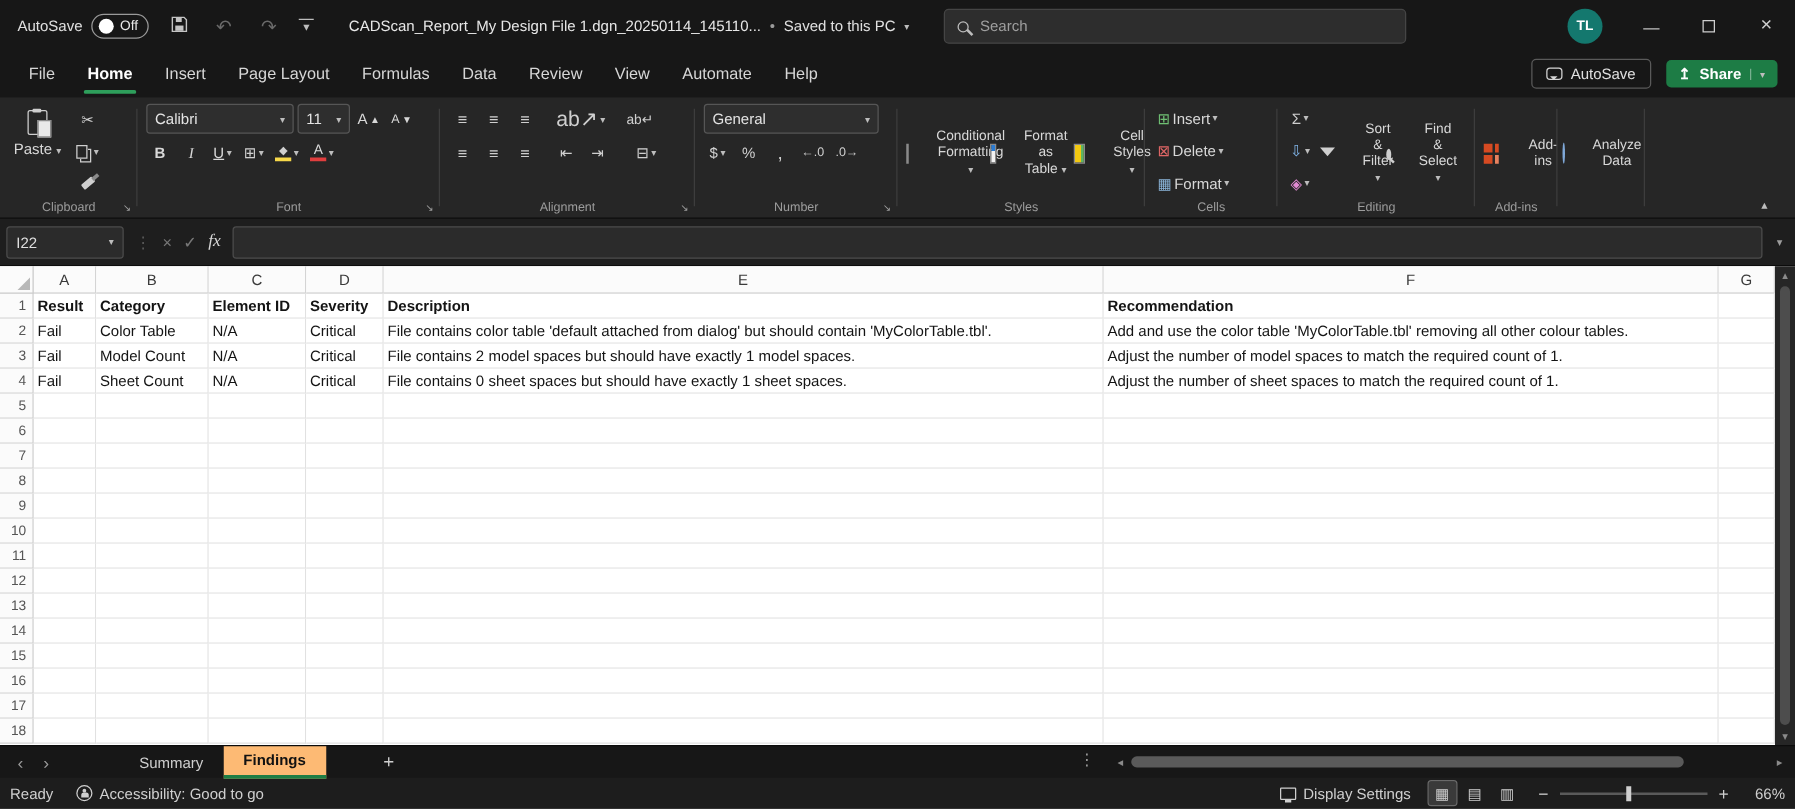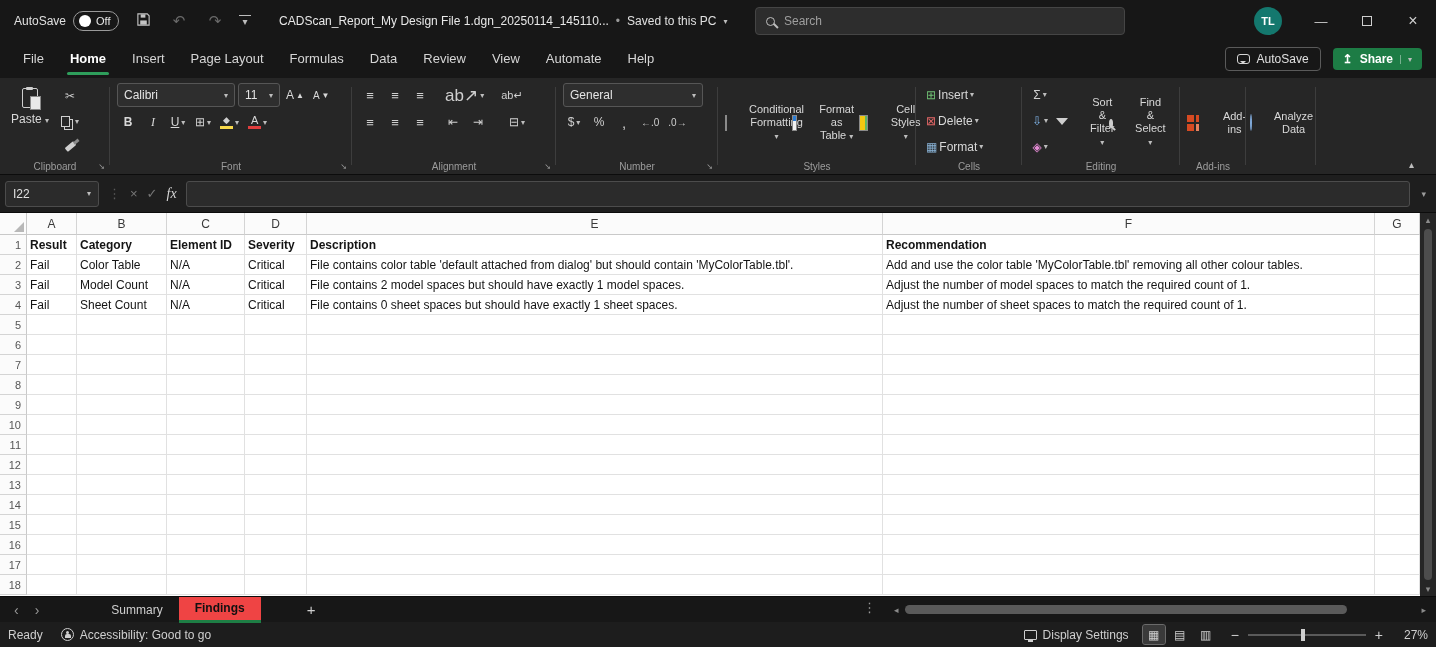--- a/index.html
+++ b/index.html
@@ -103,21 +103,21 @@
   .v-scroll { width:16px; flex:0 0 16px; background:#262626; position:relative; }
   .v-scroll .arrow { position:absolute; left:0; width:16px; text-align:center; color:#8a8a8a; font-size:9px; cursor:pointer; }
   .v-thumb { position:absolute; left:4px; width:8px; top:16px; bottom:16px; background:#4d4d4d; border-radius:4px; cursor:grab; }
 
   
   .sheet-bar { height:26px; background:#171717; display:flex; align-items:center; position:relative; border-top:1px solid #0c0c0c; flex:0 0 26px; font-size:12px; }
   .nav-arrows { display:flex; gap:16px; padding:0 14px; color:#9a9a9a; font-size:14px; }
   .nav-arrows span { cursor:pointer; }
   .sheet-tabs { display:flex; height:26px; margin-left:42px; }
   .sheet-tab { padding:0 16px; height:26px; display:flex; align-items:center; color:#cfcfcf; cursor:pointer; }
-  .sheet-tab.active { background:#ef4444; color:#111; font-weight:bold; border-bottom:3px solid #1e7e45; }
+  .sheet-tab.active { background:#fdba74; color:#111; font-weight:bold; border-bottom:3px solid #1e7e45; }
   .add-sheet { margin-left:40px; color:#cfcfcf; font-size:15px; cursor:pointer; padding:0 6px; }
   .hscroll { position:absolute; right:10px; top:4px; width:532px; height:17px; display:flex; align-items:center; gap:4px; }
   .hscroll .harrow { color:#8a8a8a; font-size:9px; cursor:pointer; }
   .h-track { flex:1; height:11px; position:relative; }
   .h-thumb { position:absolute; left:2px; width:86%; top:1px; height:9px; background:#5a5a5a; border-radius:5px; cursor:grab; }
   .tab-dots { position:absolute; right:560px; top:3px; color:#9a9a9a; font-size:13px; cursor:pointer; }
 
   
   .status-bar { height:25px; background:#1d1d1d; display:flex; align-items:center; font-size:12px; color:#cfcfcf; padding:0 8px; flex:0 0 25px; }
   .sb-left { display:flex; align-items:flex-end; gap:18px; }
@@ -695,18 +695,18 @@
         <span class="view-btn">
             <span>▥</span>
           </span>
       </div>
       <div class="zoom">
         <span class="pm">−</span>
         <div class="z-track">
             <div class="z-handle"></div>
           </div>
         <span class="pm">+</span>
-        <span class="zoom-pct">27%</span>
+        <span class="zoom-pct">66%</span>
       </div>
     </div>
   </div>
 
 </div>
 
 </body></html>

